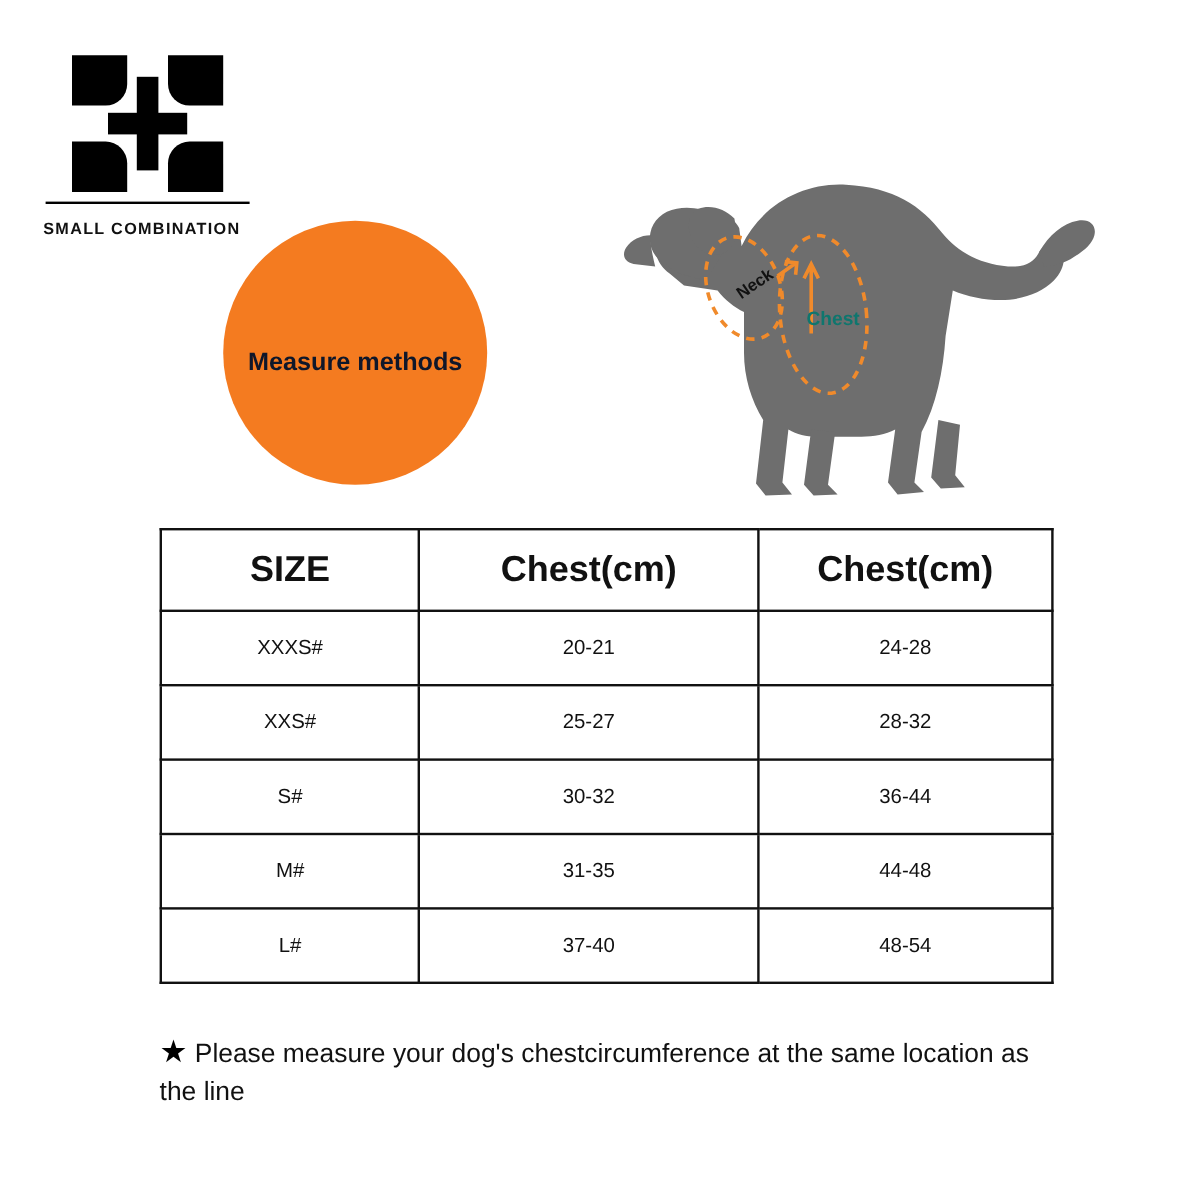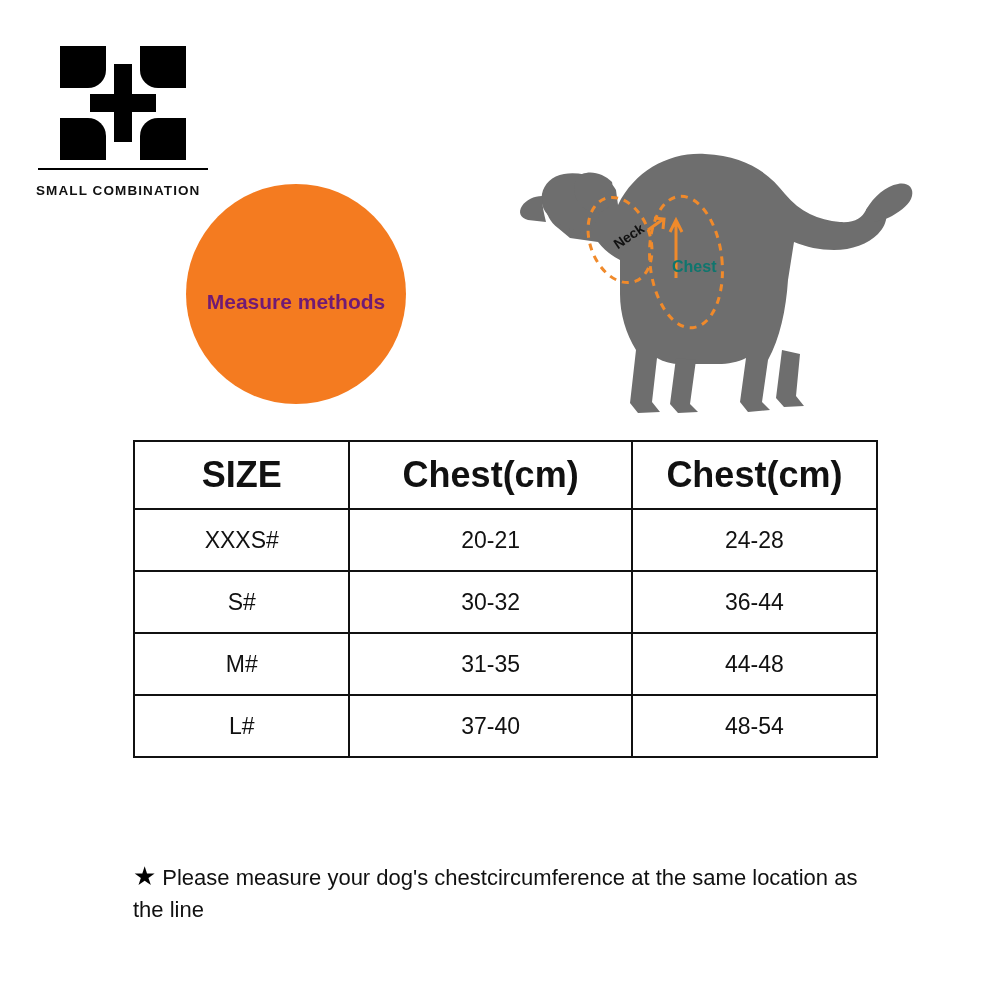--- a/index.html
+++ b/index.html
@@ -80,21 +80,21 @@
     height: 220px;
     background: #F47B20;
     border-radius: 50%;
     display: flex;
     align-items: center;
     justify-content: center;
   }
   .measure-circle span {
     font-size: 21px;
     font-weight: 700;
-    color: #701a75;
+    color: #0f172a;
     text-align: center;
     line-height: 1.2;
     transform: translateY(8px);
   }
 
   
   .dog-wrap {
     position: absolute;
     left: 500px;
     top: 110px;
@@ -128,27 +128,27 @@
     width: 745px;
     border-collapse: collapse;
     table-layout: fixed;
   }
   .size-table th, .size-table td {
     border: 2px solid #111;
     text-align: center;
     color: #111;
   }
   .size-table th {
-    font-size: 36px;
+    font-size: 30px;
     font-weight: 700;
     height: 66px;
     padding: 0;
   }
   .size-table td {
-    font-size: 23px;
+    font-size: 17px;
     font-weight: 400;
     height: 60px;
     padding: 0;
   }
   .col-size { width: 29%; }
   .col-neck { width: 38%; }
   .col-chest { width: 33%; }
 
   
   .footnote {
@@ -246,20 +246,25 @@
       <th>Chest(cm)</th>
     </tr>
   </thead>
   <tbody>
     <tr>
       <td>XXXS#</td>
       <td>20-21</td>
       <td>24-28</td>
     </tr>
     <tr>
+      <td>XXS#</td>
+      <td>25-27</td>
+      <td>28-32</td>
+    </tr>
+    <tr>
       <td>S#</td>
       <td>30-32</td>
       <td>36-44</td>
     </tr>
     <tr>
       <td>M#</td>
       <td>31-35</td>
       <td>44-48</td>
     </tr>
     <tr>

